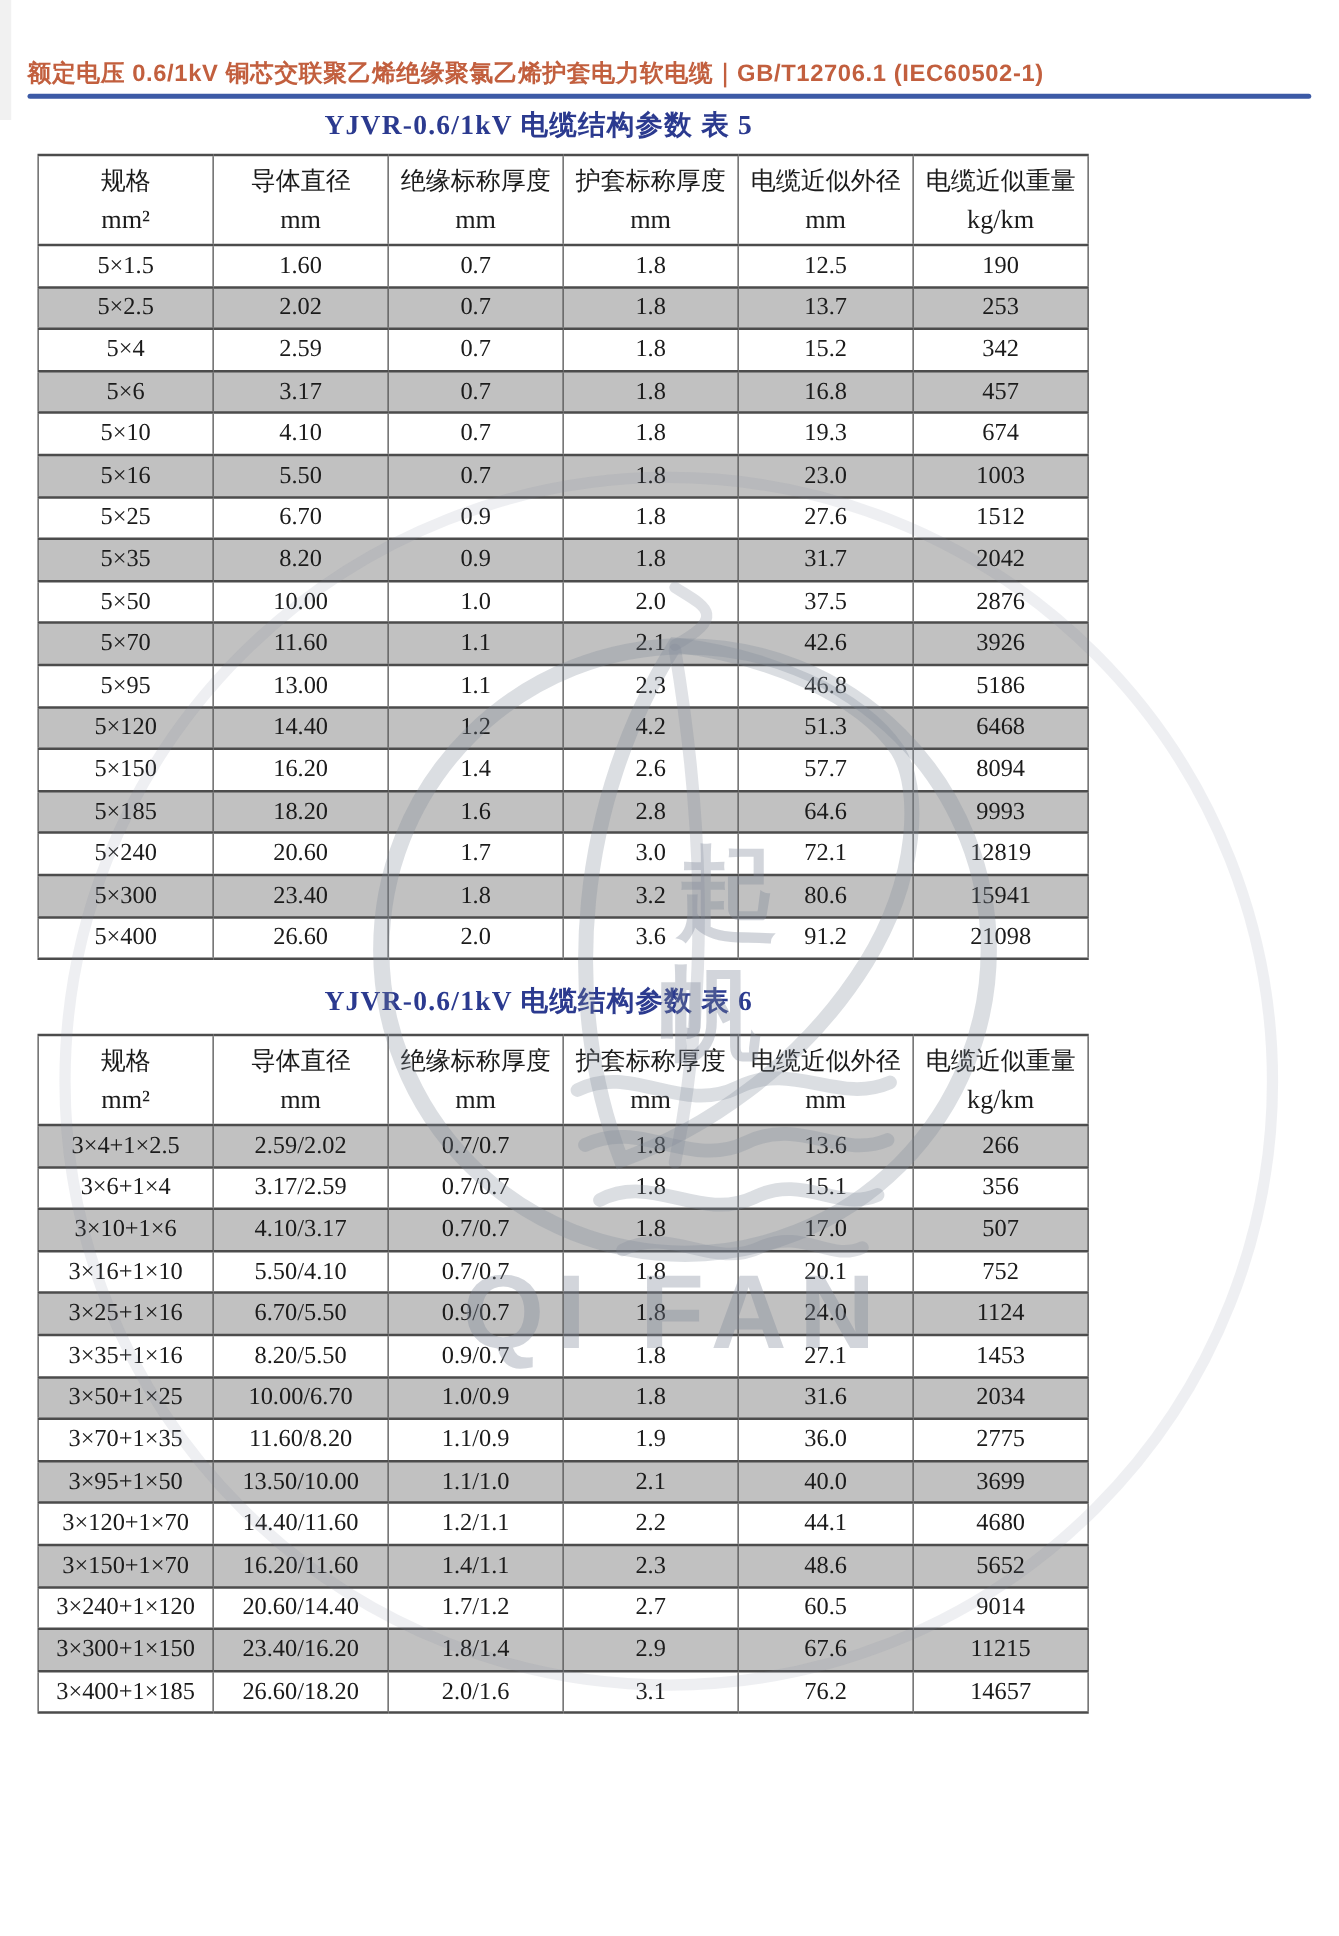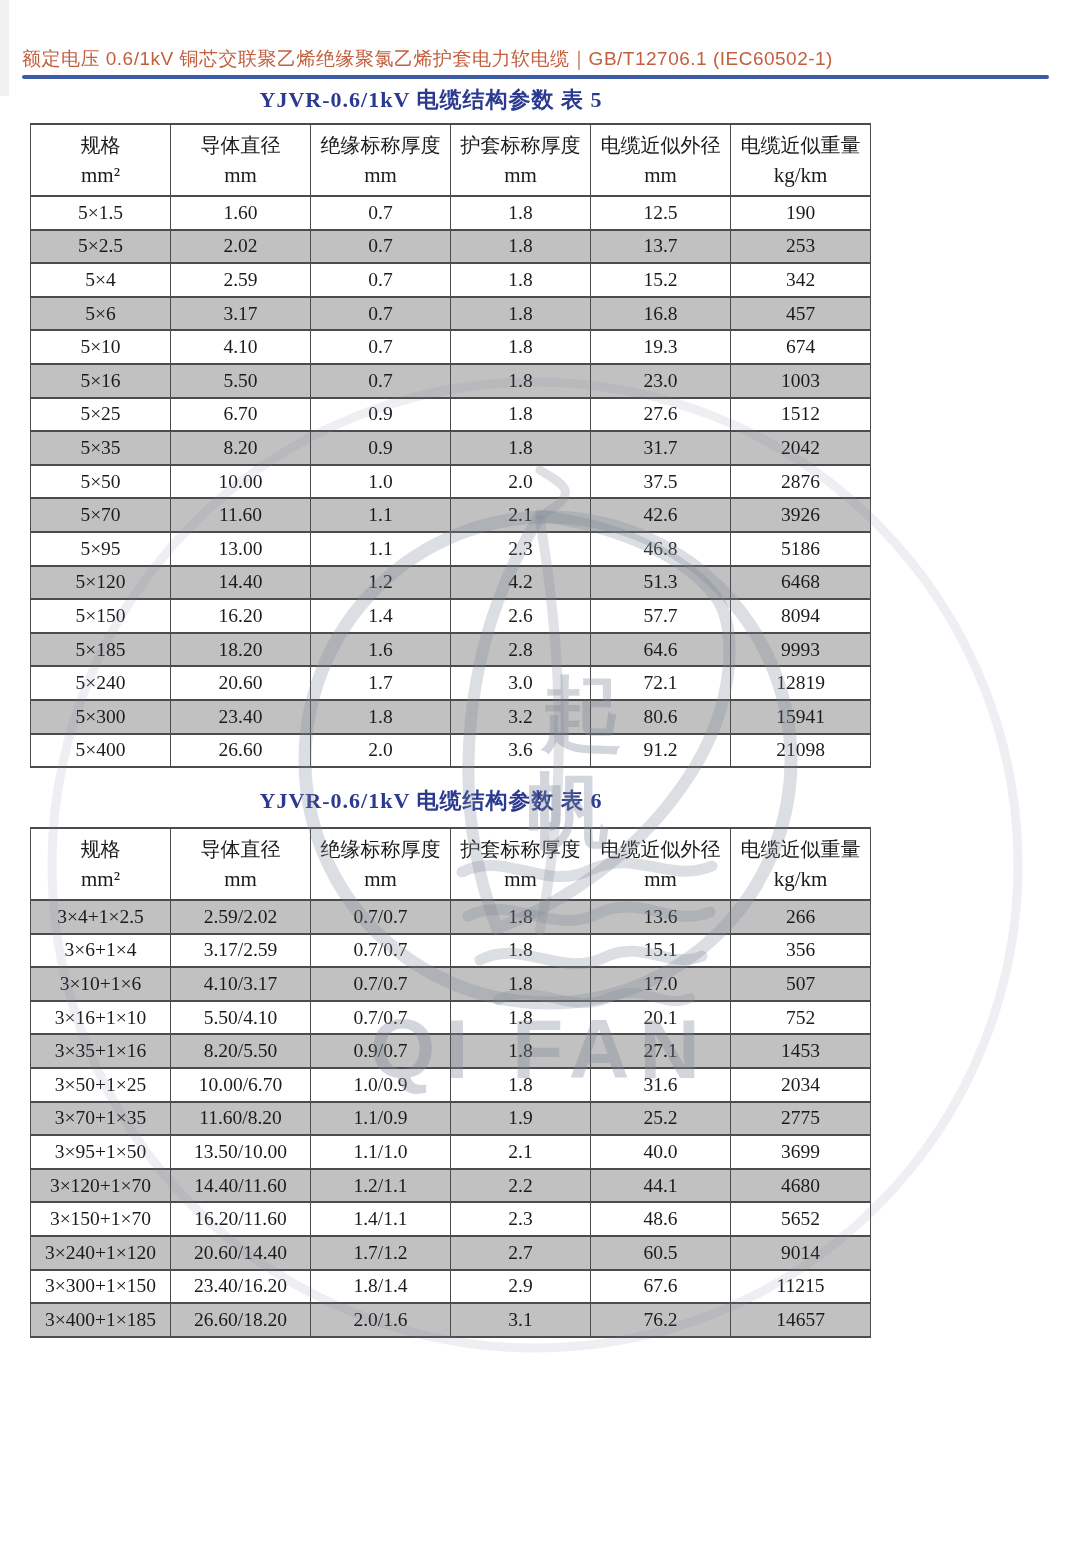--- a/index.html
+++ b/index.html
@@ -6,21 +6,21 @@
   body{
     width:1071px;height:1549px;position:relative;background:#ffffff;
     font-family:"Liberation Serif","DejaVu Serif",serif;
     overflow:hidden;
   }
   .page{position:absolute;inset:0;}
   .corner-shade{position:absolute;left:0;top:0;width:9px;height:96px;background:#f1f1f1;}
   .doc-header{
     position:absolute;left:22px;top:46px;width:1028px;
     font-family:"Liberation Sans","DejaVu Sans",sans-serif;
-    font-weight:normal;font-size:19px;letter-spacing:0.5px;white-space:nowrap;
+    font-weight:bold;font-size:19px;letter-spacing:0.5px;white-space:nowrap;
   }
   .header-rule{position:absolute;left:22px;top:75px;width:1027px;height:4px;border-radius:2px;}
   .table-title{
     position:absolute;left:0;width:862px;text-align:center;
     font-weight:bold;font-size:22px;letter-spacing:1px;
   }
   .title-5{top:85px;}
   .title-6{top:786px;}
   table{
     position:absolute;left:30px;width:841px;
@@ -285,41 +285,49 @@
         </tr>
         <tr>
           <td>3×16+1×10</td>
           <td>5.50/4.10</td>
           <td>0.7/0.7</td>
           <td>1.8</td>
           <td>20.1</td>
           <td>752</td>
         </tr>
         <tr>
+          <td>3×25+1×16</td>
+          <td>6.70/5.50</td>
+          <td>0.9/0.7</td>
+          <td>1.8</td>
+          <td>24.0</td>
+          <td>1124</td>
+        </tr>
+        <tr>
           <td>3×35+1×16</td>
           <td>8.20/5.50</td>
           <td>0.9/0.7</td>
           <td>1.8</td>
           <td>27.1</td>
           <td>1453</td>
         </tr>
         <tr>
           <td>3×50+1×25</td>
           <td>10.00/6.70</td>
           <td>1.0/0.9</td>
           <td>1.8</td>
           <td>31.6</td>
           <td>2034</td>
         </tr>
         <tr>
           <td>3×70+1×35</td>
           <td>11.60/8.20</td>
           <td>1.1/0.9</td>
           <td>1.9</td>
-          <td>25.2</td>
+          <td>36.0</td>
           <td>2775</td>
         </tr>
         <tr>
           <td>3×95+1×50</td>
           <td>13.50/10.00</td>
           <td>1.1/1.0</td>
           <td>2.1</td>
           <td>40.0</td>
           <td>3699</td>
         </tr>

